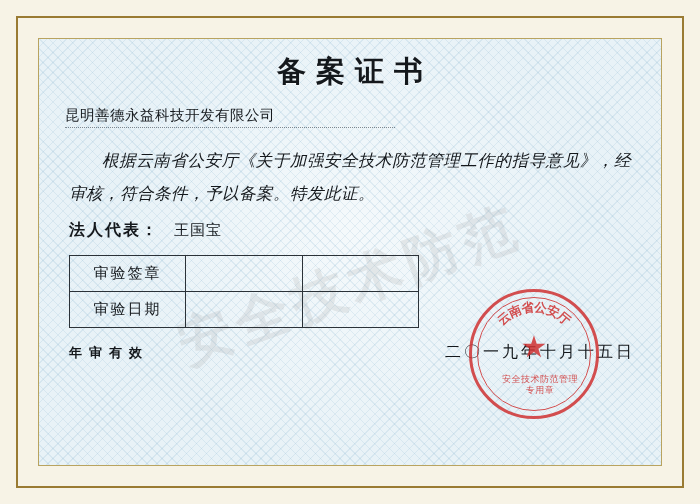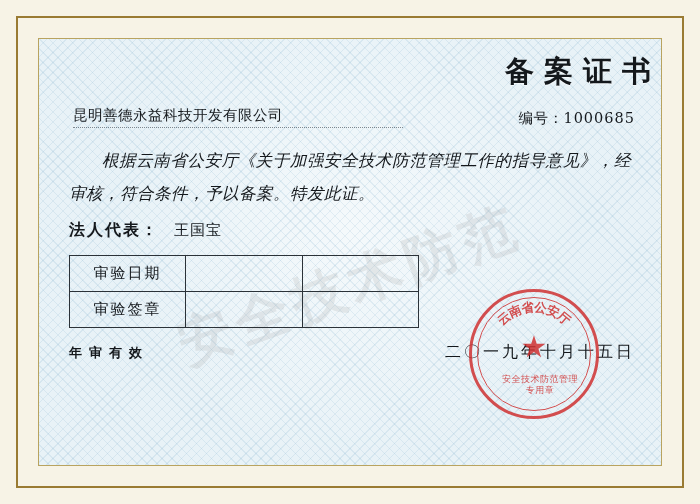--- a/index.html
+++ b/index.html
@@ -115,34 +115,32 @@
     font-weight: bold;
     color: #14181c;
     font-size: 29px;
     letter-spacing: 3px;
     line-height: 1.28;
     text-shadow: 0 1px 0 rgba(255,255,255,0.6);
   }
   .title-line.second {
     letter-spacing: 10px;
     padding-left: 10px;
-    text-align: right;
   }
 
   
   .header-row {
     position: relative;
     z-index: 3;
     margin-top: 16px;
     padding: 0 26px 0 26px;
     display: flex;
     align-items: flex-end;
     justify-content: space-between;
     font-family: "DejaVu Serif", "Liberation Serif", serif;
-    margin-left: 8px;
   }
   .company-name {
     font-size: 14.5px;
     color: #15191d;
     border-bottom: 1px dotted rgba(40,50,60,0.55);
     padding-bottom: 2px;
     letter-spacing: 0.5px;
     flex: 0 0 auto;
     min-width: 330px;
   }
@@ -305,41 +303,38 @@
   <div class="paper">
 
     <div class="watermark">安全技术防范</div>
 
     <div class="title-block">
       <div class="title-line second">备案证书</div>
     </div>
 
     <div class="header-row">
       <div class="company-name">昆明善德永益科技开发有限公司</div>
-      <div class="number-group">
-        <span>编号：</span><span class="number-value">1000685</span>
-      </div>
     </div>
 
     <div class="body-text">根据云南省公安厅《关于加强安全技术防范管理工作的指导意见》，经审核，符合条件，予以备案。特发此证。</div>
 
     <div class="legal-row">
       <span class="legal-label">法人代表：</span>
       <span class="legal-value">王国宝</span>
     </div>
 
     <table class="audit-table">
       <tbody>
         <tr>
-          <td class="label-cell">审验日期</td>
+          <td class="label-cell">审验签章</td>
           <td class="value-cell"></td>
           <td class="value-cell"></td>
         </tr>
         <tr>
-          <td class="label-cell">审验签章</td>
+          <td class="label-cell">审验日期</td>
           <td class="value-cell"></td>
           <td class="value-cell"></td>
         </tr>
       </tbody>
     </table>
 
     <div class="footer-row">
       <div class="validity-text">年审有效</div>
       <div class="date-text">二〇一九年十月十五日</div>
     </div>

